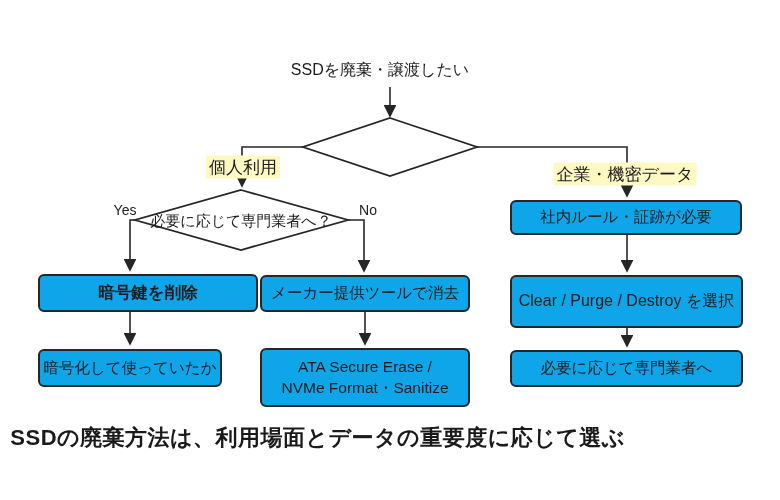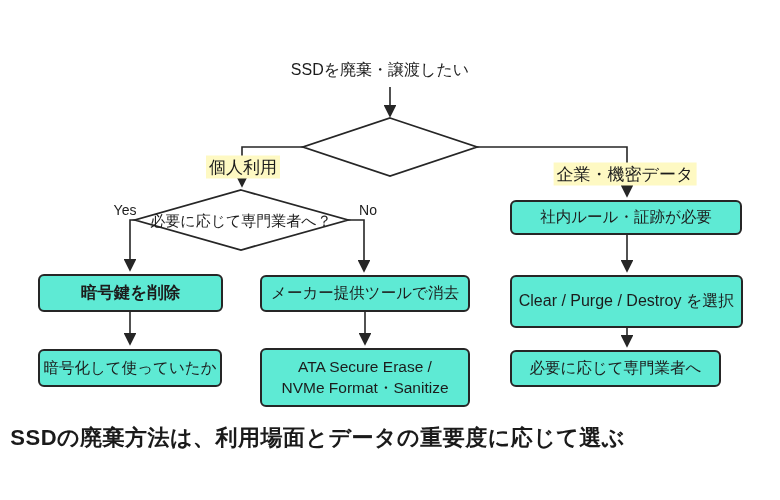--- a/index.html
+++ b/index.html
@@ -4,21 +4,21 @@
 <style>
   html,body{margin:0;padding:0;background:#ffffff;}
   .stage{
     position:relative;width:780px;height:500px;background:#ffffff;
     font-family:"Liberation Sans","DejaVu Sans",sans-serif;
     color:#1c1c1c;overflow:hidden;
   }
   .stage svg{position:absolute;left:0;top:0;}
   .node{
     position:absolute;box-sizing:border-box;
-    border:2px solid #262626;border-radius:6px;background:#5eead4;
+    border:2px solid #262626;border-radius:6px;background:#0ea5e9;
     display:flex;flex-direction:column;align-items:center;justify-content:center;
     text-align:right;font-size:15.5px;line-height:1.3;white-space:nowrap;
   }
   .lbl{
     position:absolute;transform:translate(-50%,-50%);
     white-space:nowrap;text-align:center;
   }
   .edge-lbl{background:#fef9c3;padding:0 3px;font-size:17px;}
   .yn-lbl{font-size:14px;}
   .bold{font-weight:700;}
@@ -61,21 +61,21 @@
   <div class="lbl edge-lbl" style="left:243px;top:167px;">個人利用</div>
 
   <div class="lbl edge-lbl" style="left:625px;top:174px;">企業・機密データ</div>
 
   <div class="lbl yn-lbl" style="left:125px;top:210px;">Yes</div>
 
   <div class="lbl yn-lbl" style="left:368px;top:210px;">No</div>
 
   <div class="lbl" style="left:241px;top:221px;font-size:15px;">必要に応じて専門業者へ？</div>
 
-  <div class="node bold" style="left:38px;top:274px;width:185px;height:38px;font-size:16.5px;">
+  <div class="node bold" style="left:38px;top:274px;width:220px;height:38px;font-size:16.5px;">
     <span>暗号鍵を削除</span>
   </div>
 
   <div class="node" style="left:38px;top:349px;width:184px;height:38px;">
     <span>暗号化して使っていたか</span>
   </div>
 
   <div class="node" style="left:260px;top:348px;width:210px;height:59px;">
     <span>ATA Secure Erase /</span>
     <span>NVMe Format・Sanitize</span>
@@ -86,19 +86,19 @@
   </div>
 
   <div class="node" style="left:510px;top:200px;width:232px;height:35px;">
     <span>社内ルール・証跡が必要</span>
   </div>
 
   <div class="node" style="left:510px;top:275px;width:233px;height:53px;font-size:16px;">
     <span>Clear / Purge / Destroy を選択</span>
   </div>
 
-  <div class="node" style="left:510px;top:350px;width:211px;height:37px;">
+  <div class="node" style="left:510px;top:350px;width:233px;height:37px;">
     <span>必要に応じて専門業者へ</span>
   </div>
 
   <div class="caption">SSDの廃棄方法は、利用場面とデータの重要度に応じて選ぶ</div>
 
 </div>
 
 </body></html>

